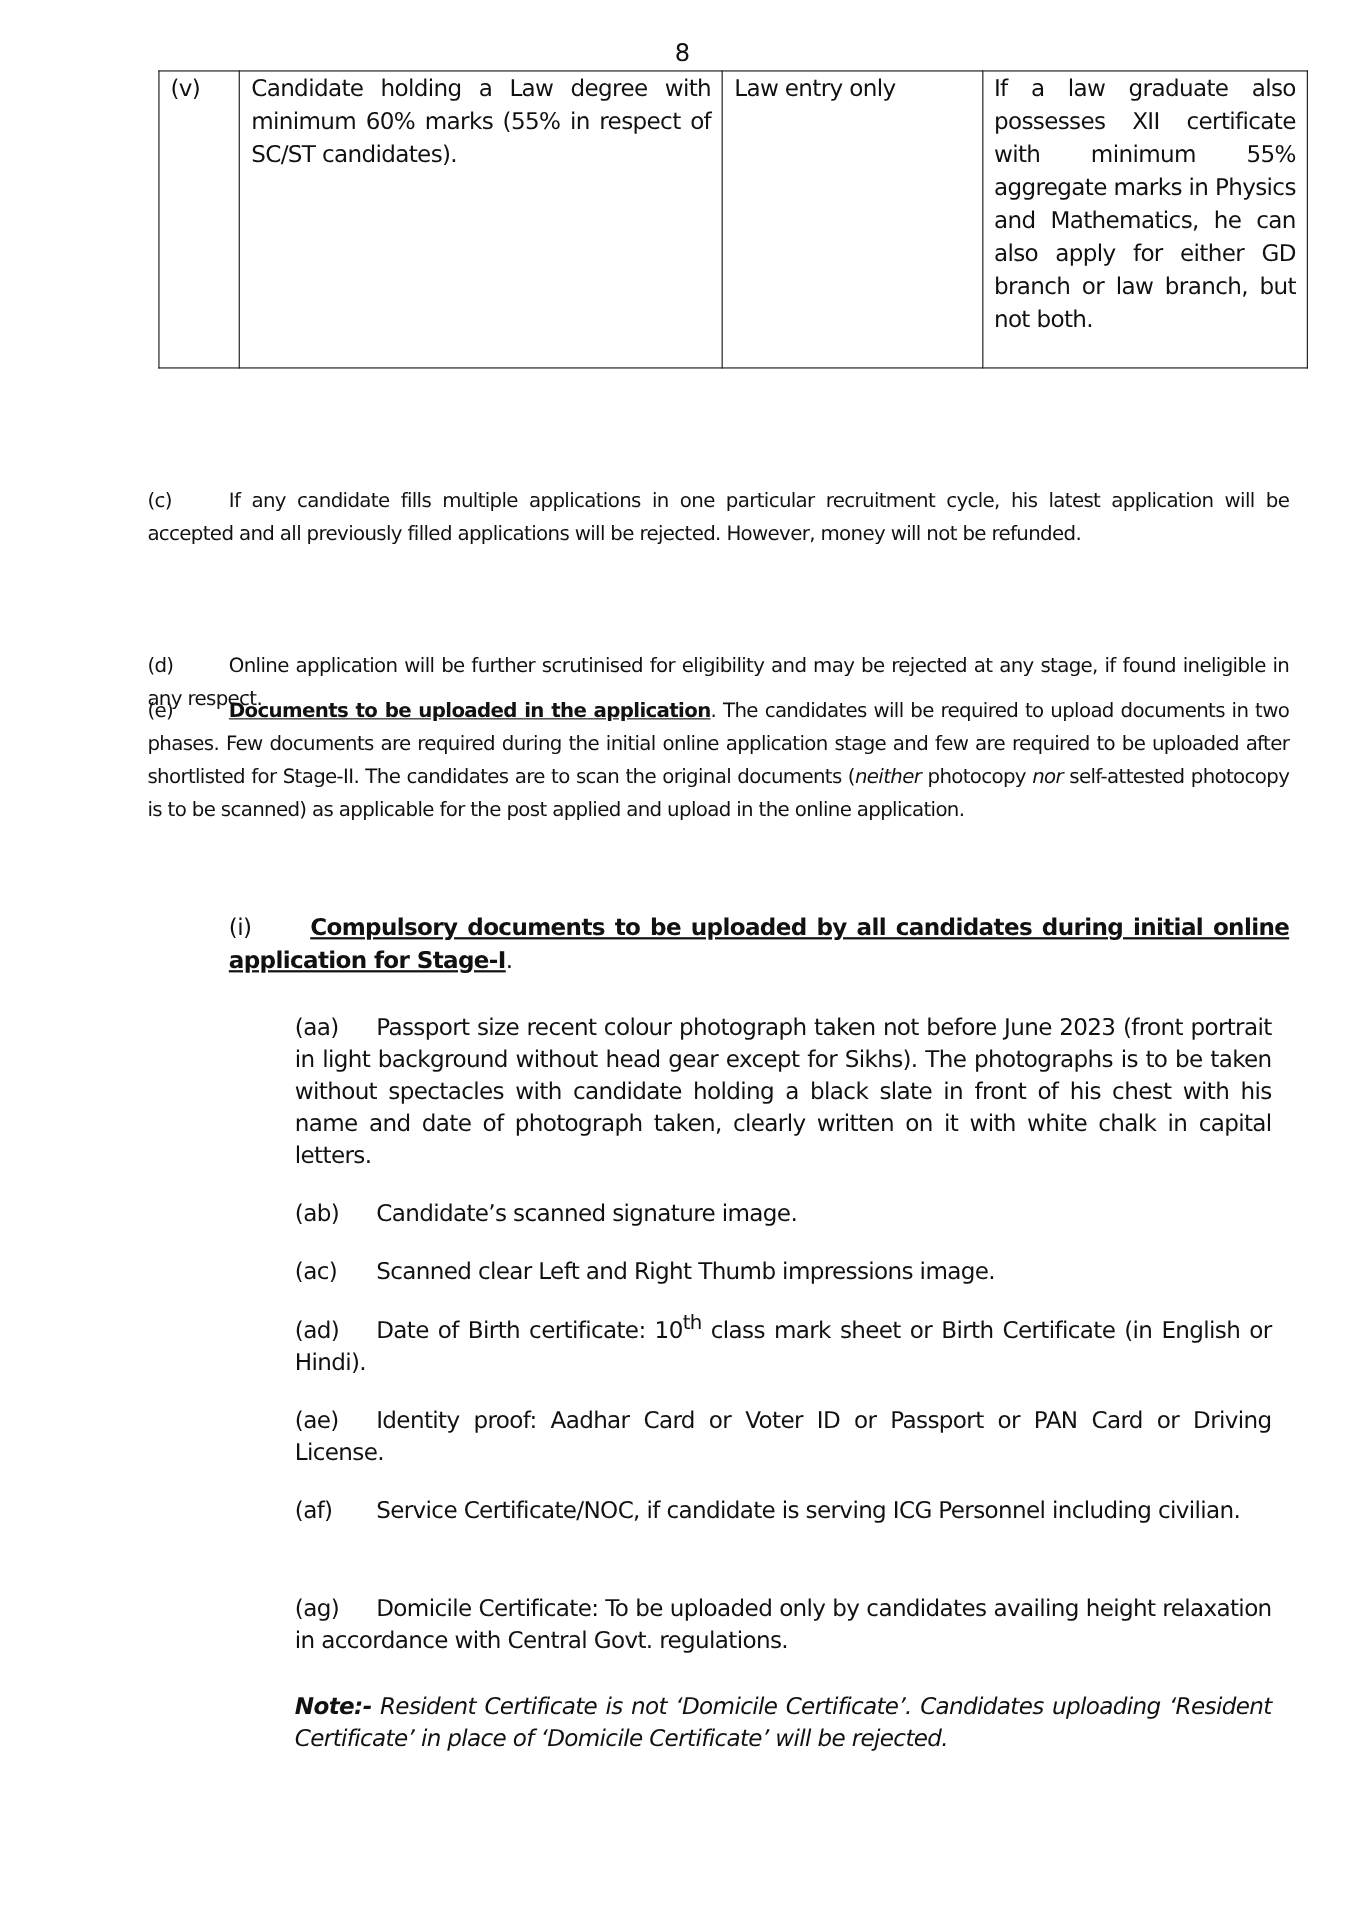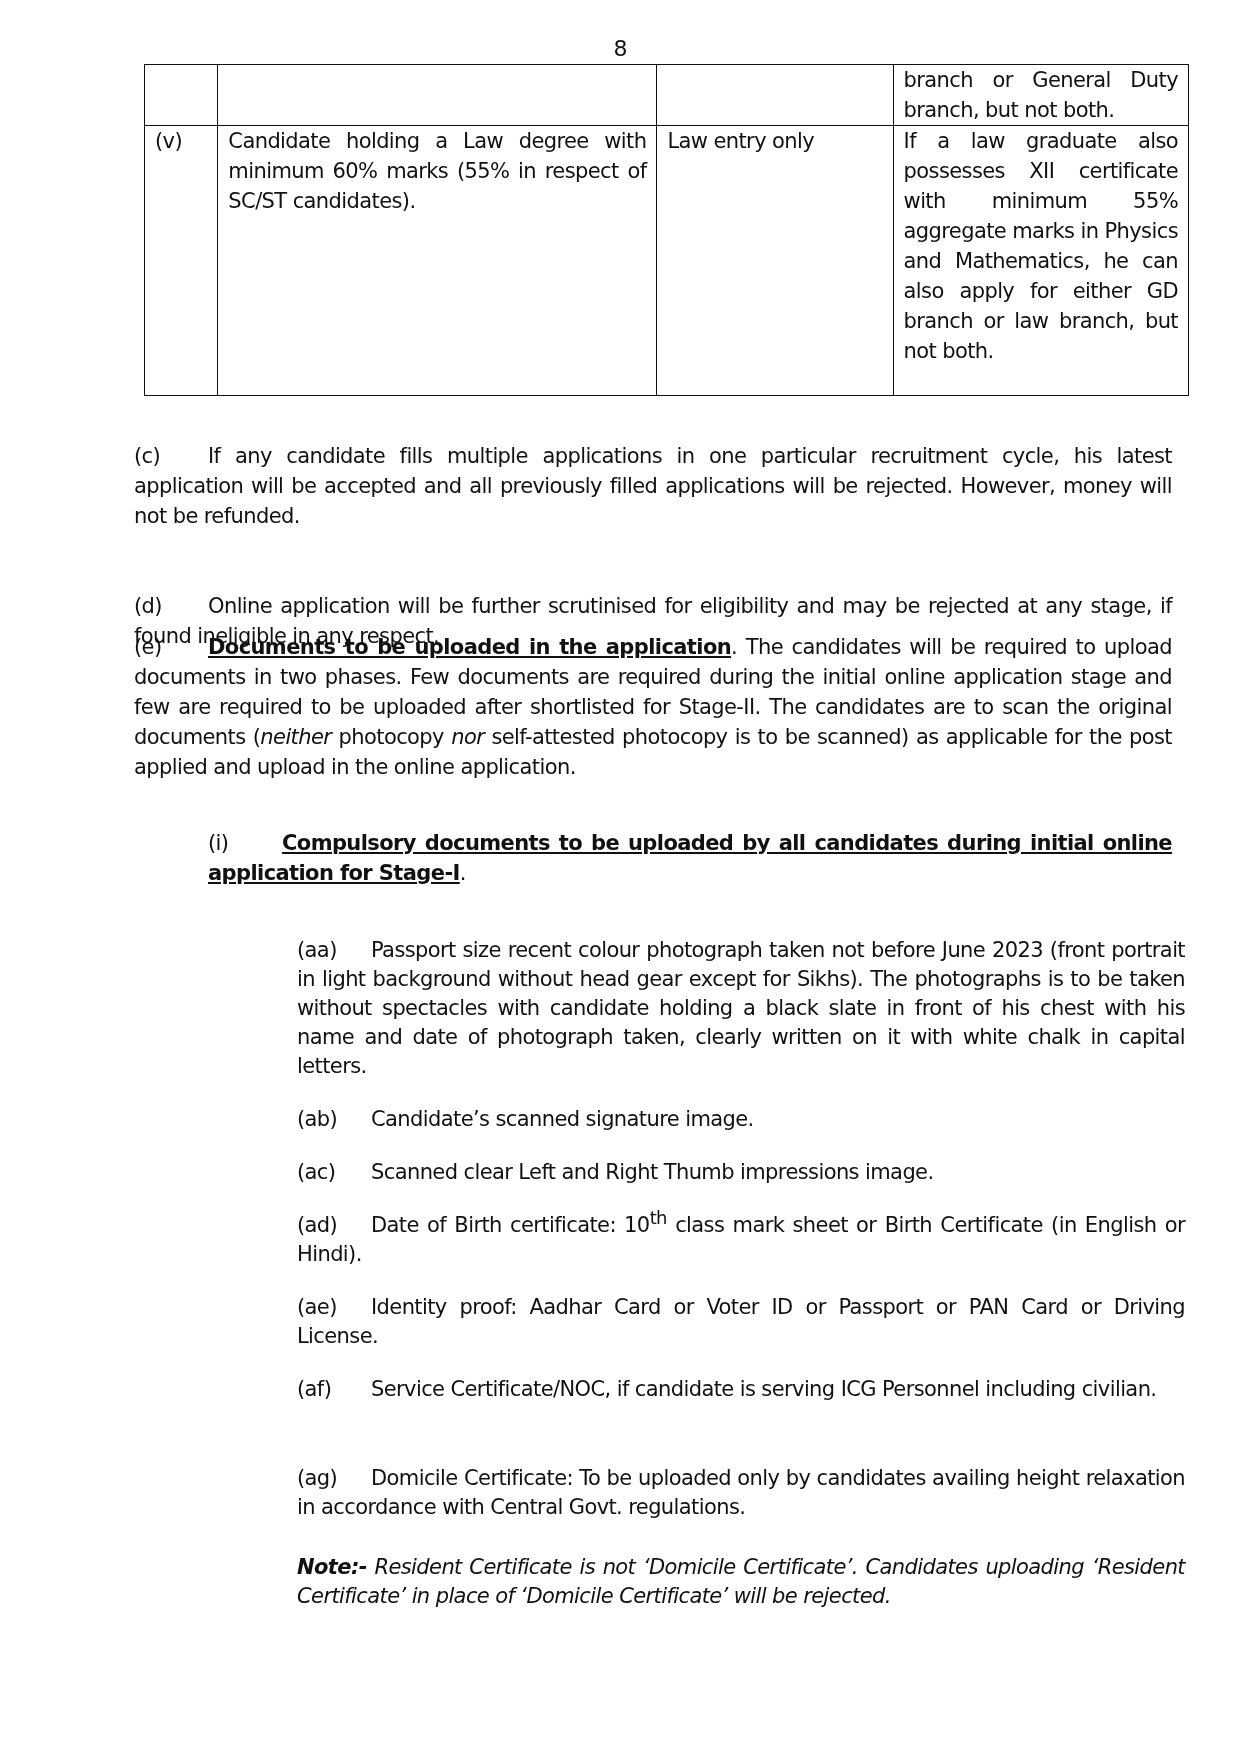--- a/index.html
+++ b/index.html
@@ -5,47 +5,41 @@
   html, body { margin: 0; padding: 0; background: #ffffff; }
   body { width: 1241px; height: 1754px; position: relative; overflow: hidden;
          font-family: "DejaVu Sans", sans-serif; color: #111; }
   .page-num { position: absolute; top: 36px; left: 0; width: 1241px; text-align: center;
               font-size: 22px; }
   table.elig { position: absolute; top: 64px; left: 144px; width: 1045px;
                border-collapse: collapse; font-size: 21px; line-height: 30px; letter-spacing: -0.6px; }
   table.elig td { border: 1.5px solid #111; vertical-align: top; padding: 0 10px; }
   td.c1 { width: 52px; } td.c2 { width: 416px; } td.c3 { width: 214px; } td.c4 { width: 273px; }
   .just { text-align: justify; text-align-last: left; }
-  .para { position: absolute; left: 134px; width: 1038px; font-size: 21px; line-height: 30px;
+  .para { position: absolute; left: 134px; width: 1038px; font-size: 18px; line-height: 30px;
           text-align: justify; letter-spacing: -0.6px; }
   .lbl { display: inline-block; width: 74px; }
   .lbl2 { display: inline-block; width: 74px; }
   .sub { position: absolute; left: 208px; width: 964px; font-size: 21px; line-height: 30px;
          text-align: justify; letter-spacing: -0.6px; }
-  .item { position: absolute; left: 297px; width: 888px; font-size: 21px; line-height: 29px;
-          text-align: justify; letter-spacing: -0.6px; margin-top: 16px; }
+  .item { position: absolute; left: 268px; width: 888px; font-size: 21px; line-height: 29px;
+          text-align: justify; letter-spacing: -0.6px; }
   .ilbl { display: inline-block; width: 74px; }
   .bu { font-weight: bold; text-decoration: underline; }
   .note { font-style: italic; }
   .note b { font-weight: bold; }
   sup { font-size: 18px; line-height: 0; }
 </style>
 </head>
 <body>
 
 <div class="page-num">8</div>
 
 <table class="elig">
   <tbody>
-      <tr>
-    <td class="c1"></td>
-    <td class="c2 just"></td>
-    <td class="c3"></td>
-    <td class="c4 just">branch or General Duty branch, but not both.</td>
-  </tr>
   <tr style="height:270px;">
     <td class="c1">(v)</td>
     <td class="c2 just">Candidate holding a Law degree with minimum 60% marks (55% in respect of SC/ST candidates).</td>
     <td class="c3">Law entry only</td>
     <td class="c4 just">If a law graduate also possesses XII certificate with minimum 55% aggregate marks in Physics and Mathematics, he can also apply for either GD branch or law branch, but not both.</td>
   </tr>
 </tbody>
   </table>
 
 <div class="para" style="top:441px;">

